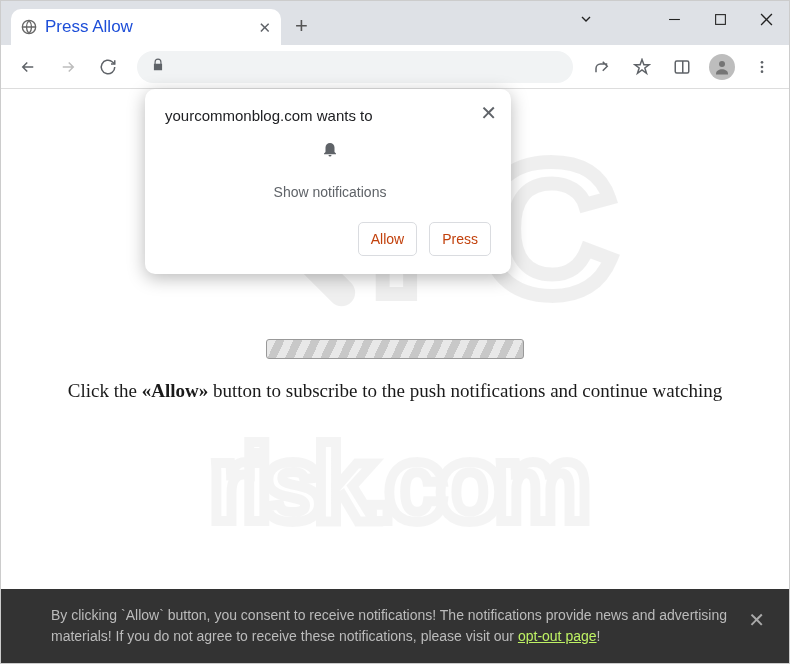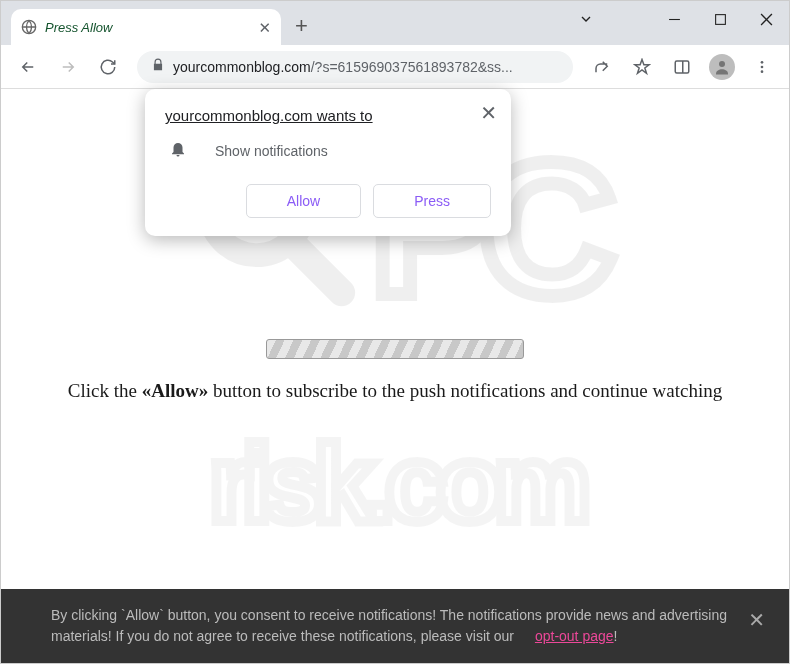--- a/index.html
+++ b/index.html
@@ -25,21 +25,21 @@
       background: #fff;
       height: 36px;
       width: 270px;
       border-radius: 10px 10px 0 0;
       display: flex;
       align-items: center;
       padding: 0 10px;
       gap: 8px;
     }
     .tab-favicon { width: 16px; height: 16px; color: #666; }
-    .tab-title { font-size: 13px; color: #14532d; flex: 1; font-style: italic; }
+    .tab-title { font-size: 17px; color: #1d4ed8; flex: 1; }
     .tab-close { color: #5f6368; cursor: pointer; font-size: 15px; line-height: 1; }
     .new-tab {
       margin-top: 12px;
       margin-left: 14px;
       color: #555;
       font-size: 22px;
       font-weight: 300;
       cursor: pointer;
     }
     .window-controls {
@@ -167,51 +167,51 @@
       position: absolute;
       top: 88px;
       left: 144px;
       width: 366px;
       background: #fff;
       border-radius: 10px;
       box-shadow: 0 4px 18px rgba(0,0,0,0.28);
       padding: 18px 20px;
       z-index: 100;
     }
-    .perm-title { font-size: 15px; color: #202124; margin-bottom: 16px; text-decoration: underline; }
-    .perm-row { display: flex; align-items: center; gap: 28px; margin-bottom: 22px; padding-left: 4px; }
+    .perm-title { font-size: 15px; color: #202124; margin-bottom: 16px; }
+    .perm-row { display: flex; align-items: center; gap: 22px; margin-bottom: 22px; padding-left: 4px; flex-direction: column; }
     .perm-text { font-size: 14px; color: #5f6368; }
     .perm-close {
       position: absolute;
       top: 14px; right: 14px;
       color: #5f6368;
       font-size: 20px;
       cursor: pointer;
       line-height: 1;
     }
     .perm-buttons { display: flex; gap: 12px; justify-content: flex-end; }
     .perm-btn {
-      padding: 8px 40px;
+      padding: 8px 12px;
       background: #fff;
       border: 1px solid #dadce0;
       border-radius: 5px;
-      color: #8b5cf6;
+      color: #c2410c;
       font-size: 14px;
       cursor: pointer;
     }
     .cookie-bar {
       position: absolute;
       bottom: 0; left: 0; right: 0;
       background: #333;
       color: #bbb;
       padding: 16px 60px 16px 50px;
       font-size: 14px;
       line-height: 1.5;
     }
-    .cookie-bar a { color: #ec4899; text-decoration: underline; margin-left: 17px; }
+    .cookie-bar a { color: #bef264; text-decoration: underline; }
     .cookie-close {
       position: absolute;
       top: 16px; right: 24px;
       color: #aaa;
       font-size: 20px;
       cursor: pointer;
     }
   </style>
 </head>
 <body>
@@ -269,21 +269,20 @@
         <path d="M21 12a9 9 0 11-3-6.7L21 8"></path>
         <path d="M21 3v5h-5"></path>
       </svg>
   </div>
   <div class="address-bar">
     <span class="lock-icon">
       <svg width="14" height="14" viewBox="0 0 24 24" fill="currentColor">
           <path d="M6 10V7a6 6 0 1112 0v3h1v11H5V10h1zm2 0h8V7a4 4 0 10-8 0v3z"></path>
         </svg>
     </span>
-    <span class="url"><span class="dom">yourcommonblog.com</span><span>/?s=615969037561893782&amp;ss...</span></span>
   </div>
   <div class="toolbar-right">
     <div class="tb-icon">
       <svg width="18" height="18" viewBox="0 0 24 24" fill="none" stroke="currentColor" stroke-width="2">
           <path d="M13 5l6 6-6 6M4 19v-5a6 6 0 016-6h9"></path>
         </svg>
     </div>
     <div class="tb-icon">
       <svg width="18" height="18" viewBox="0 0 24 24" fill="none" stroke="currentColor" stroke-width="2">
           <path d="M12 2l2.5 7h7l-5.7 4.3 2.2 7-6-4.5-6 4.5 2.2-7L2.5 9h7z"></path>

